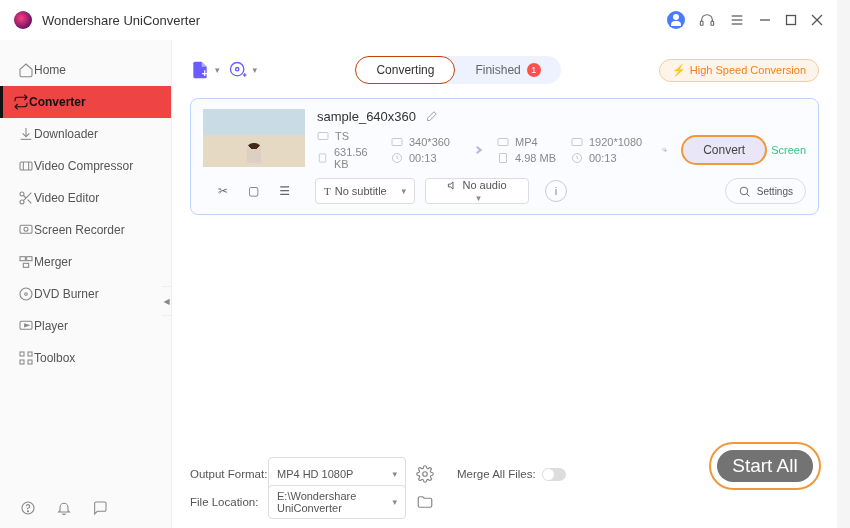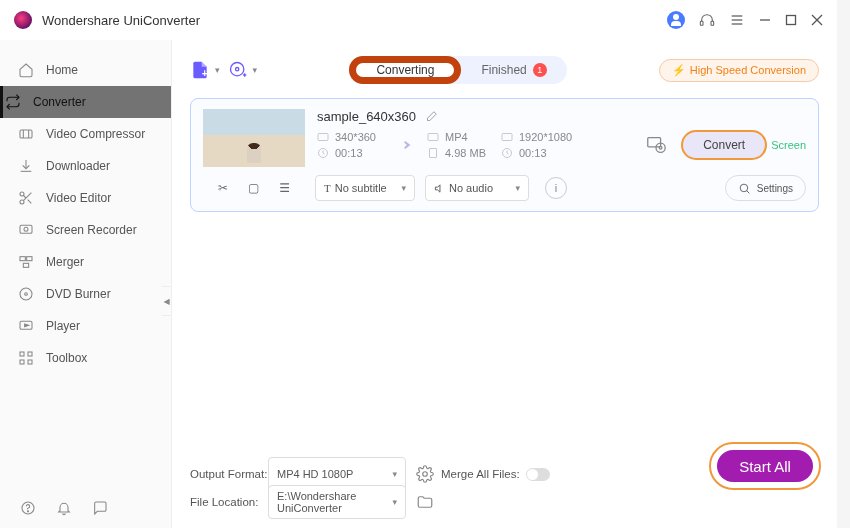--- a/index.html
+++ b/index.html
@@ -10,35 +10,35 @@
 .app-title { font-size: 13px; color: #333; }
 .tb-spacer { flex: 1; }
 .tb-icons { display: flex; align-items: center; gap: 14px; }
 .avatar-icon { width: 18px; height: 18px; border-radius: 50%; background: #4a7bff; position: relative; }
 .avatar-icon::after { content: ""; position: absolute; bottom: 3px; left: 4px; width: 10px; height: 5px; background: #fff; border-radius: 4px 4px 0 0; }
 .avatar-icon::before { content: ""; position: absolute; top: 3px; left: 6px; width: 6px; height: 6px; background: #fff; border-radius: 50%; }
 .headset-icon, .burger-icon { width: 16px; height: 16px; color: #666; }
 .win-btn { width: 12px; height: 12px; color: #555; }
 .main { flex: 1; display: flex; min-height: 0; }
 .sidebar { width: 172px; background: #fafafa; border-right: 1px solid #eee; padding-top: 14px; position: relative; }
-.side-item { display: flex; align-items: center; gap: 12px; height: 32px; padding: 0 18px; color: #555; cursor: pointer; }
-.side-item.active { background: #737373; border-left: 3px solid #111; padding-left: 2px; color: #111; font-weight: 400; }
+.side-item { display: flex; align-items: center; height: 32px; padding: 0 18px; color: #555; cursor: pointer; }
+.side-item.active { background: #ef4444; border-left: 3px solid #111; padding-left: 10px; color: #111; font-weight: 700; }
 .side-ico { width: 16px; height: 16px; display: flex; align-items: center; justify-content: center; color: #888; }
 .side-item.active .side-ico { color: #111; }
 .collapse { position: absolute; right: -1px; top: 246px; width: 10px; height: 30px; background: #fafafa; border: 1px solid #eee; border-left: none; display: flex; align-items: center; justify-content: center; font-size: 8px; color: #888; cursor: pointer; }
 .side-footer { position: absolute; bottom: 12px; left: 0; display: flex; gap: 20px; padding-left: 20px; }
 .side-ftr-ico { width: 16px; height: 16px; color: #888; }
 .content { flex: 1; display: flex; flex-direction: column; padding: 10px 18px 12px 18px; min-width: 0; }
 .toolbar { height: 40px; display: flex; align-items: center; gap: 8px; }
 .tool-btn { display: flex; align-items: center; gap: 2px; cursor: pointer; color: #6a5cff; }
 .tool-btn svg { width: 20px; height: 20px; }
 .caret { font-size: 9px; color: #888; margin-left: 3px; }
 .tabs { display: flex; background: #eef2ff; border-radius: 16px; height: 28px; margin-left: auto; margin-right: auto; }
 .tab { padding: 0 20px; display: flex; align-items: center; gap: 6px; font-size: 12px; color: #666; border-radius: 16px; cursor: pointer; }
-.tab.active { background: #fff; color: #333; border: 7px solid #c2410c; }
+.tab.active { background: #fff; color: #333; border: 1px solid #c2410c; }
 .badge { width: 14px; height: 14px; border-radius: 50%; background: #ff5050; color: #fff; font-size: 9px; display: inline-flex; align-items: center; justify-content: center; }
 .speed { display: flex; align-items: center; gap: 4px; padding: 4px 12px; border: 1px solid #f6c9a7; background: #fff4ea; border-radius: 14px; font-size: 11px; color: #f28018; }
 .bolt { color: #ff8a00; }
 .card { border: 1px solid #bcd4ff; border-radius: 8px; margin-top: 8px; padding: 10px 12px 10px 12px; position: relative; background: #fbfcff; }
 .card-row1 { display: flex; align-items: flex-start; gap: 12px; }
 .thumb { width: 102px; height: 58px; background: linear-gradient(to bottom, #c9dbe4 45%, #e6d9c4 0); position: relative; overflow: hidden; }
 .thumb::after { content: ""; position: absolute; bottom: 4px; left: 44px; width: 14px; height: 20px; background: radial-gradient(circle at top, #442a1a 30%, transparent 0), #dcd0c2; border-radius: 6px 6px 2px 2px; }
 .fileinfo { flex: 1; display: flex; flex-direction: column; gap: 6px; min-width: 0; justify-content: center; }
 .filename-row { display: flex; align-items: center; gap: 8px; color: #333; font-size: 13px; }
 .meta-row { display: flex; align-items: center; gap: 10px; }
@@ -48,34 +48,34 @@
 .arrow { width: 26px; display: flex; align-items: center; justify-content: center; color: #bdb7e4; }
 .side-col { display: flex; align-items: center; gap: 4px; }
 .gear-target { width: 22px; height: 22px; color: #888; margin-right: 4px; cursor: pointer; }
 .convert-btn { width: 86px; height: 30px; border: 2px solid #f0983a; border-radius: 16px; background: #e9e6f8; color: #444; font-size: 12px; cursor: pointer; display: flex; align-items: center; justify-content: center; }
 .success { color: #37c27e; font-size: 11px; }
 .card-row2 { display: flex; align-items: center; gap: 10px; margin-top: 8px; }
 .mini-btns { display: flex; gap: 20px; width: 102px; justify-content: center; color: #666; }
 .mini-btns span { cursor: pointer; }
 .select { height: 26px; border: 1px solid #ddd; border-radius: 4px; background: #fff; padding: 0 8px; display: flex; align-items: center; justify-content: space-between; font-size: 11px; color: #555; cursor: pointer; }
 .sel1 { width: 100px; }
-.sel2 { width: 104px; }
+.sel2 { width: 104px; flex-direction: column; }
 .info-circ { width: 22px; height: 22px; display: flex; align-items: center; justify-content: center; border: 1px solid #ccc; border-radius: 50%; font-size: 11px; color: #888; cursor: pointer; margin-left: 6px; }
 .settings-btn { margin-left: auto; height: 26px; border: 1px solid #ddd; border-radius: 14px; padding: 0 12px; display: flex; align-items: center; gap: 6px; font-size: 10px; color: #555; cursor: pointer; }
 .content-fill { flex: 1; }
 .footer { border-top: 0; padding-top: 4px; }
 .ft-row { display: flex; align-items: center; height: 28px; font-size: 11.5px; color: #555; }
 .ft-label { width: 78px; }
 .ft-select { width: 138px; height: 24px; border: 1px solid #ddd; border-radius: 4px; padding: 16px 8px; display: flex; align-items: center; justify-content: space-between; font-size: 11px; color: #555; cursor: pointer; margin-right: 10px; background: #fff; }
 .ft-icon { width: 18px; height: 18px; color: #888; cursor: pointer; }
-.merge { display: flex; align-items: flex-start; gap: 6px; margin-left: 7px; }
+.merge { display: flex; align-items: flex-start; gap: 6px; margin-left: 23px; }
 .toggle { width: 24px; height: 13px; background: #ddd; border-radius: 7px; position: relative; cursor: pointer; }
 .toggle::after { content: ""; position: absolute; top: 1px; left: 1px; width: 11px; height: 11px; background: #fff; border-radius: 50%; }
 .start-all-wrap { position: absolute; right: 16px; bottom: 38px; border: 2px solid #f0983a; border-radius: 24px; padding: 6px; }
-.start-all { width: 96px; height: 32px; background: #a21caf; color: #fff; border-radius: 18px; display: flex; align-items: center; justify-content: center; font-size: 15px; cursor: pointer; text-align: center; }
+.start-all { width: 96px; height: 32px; background: #737373; color: #fff; border-radius: 18px; display: flex; align-items: center; justify-content: center; font-size: 19px; cursor: pointer; text-align: center; }
 .content { position: relative; }
 </style>
 </head>
 <body>
 
 <div class="window">
   <div class="titlebar">
     <div class="logo"></div>
     <div class="app-title">Wondershare UniConverter</div>
     <div class="tb-spacer"></div>
@@ -121,36 +121,36 @@
               <path d="M3 11V9a4 4 0 0 1 4-4h14"></path>
               <polyline points="7 23 3 19 7 15"></polyline>
               <path d="M21 13v2a4 4 0 0 1-4 4H3"></path>
             </svg>
           </span>
         <span>Converter</span>
       </div>
       <div class="side-item">
         <span class="side-ico">
             <svg viewBox="0 0 24 24" width="16" height="16" fill="none" stroke="currentColor" stroke-width="1.6">
+              <path d="M12 3v12"></path>
+              <polyline points="7 11 12 16 17 11"></polyline>
+              <path d="M4 20h16"></path>
+            </svg>
+          </span>
+        <span>Downloader</span>
+      </div>
+      <div class="side-item">
+        <span class="side-ico">
+            <svg viewBox="0 0 24 24" width="16" height="16" fill="none" stroke="currentColor" stroke-width="1.6">
               <rect x="3" y="6" width="18" height="12" rx="2"></rect>
               <line x1="8" y1="6" x2="8" y2="18"></line>
               <line x1="16" y1="6" x2="16" y2="18"></line>
             </svg>
           </span>
         <span>Video Compressor</span>
-      </div>
-      <div class="side-item">
-        <span class="side-ico">
-            <svg viewBox="0 0 24 24" width="16" height="16" fill="none" stroke="currentColor" stroke-width="1.6">
-              <path d="M12 3v12"></path>
-              <polyline points="7 11 12 16 17 11"></polyline>
-              <path d="M4 20h16"></path>
-            </svg>
-          </span>
-        <span>Downloader</span>
       </div>
       <div class="side-item">
         <span class="side-ico">
             <svg viewBox="0 0 24 24" width="16" height="16" fill="none" stroke="currentColor" stroke-width="1.6">
               <circle cx="6" cy="6" r="3"></circle>
               <circle cx="6" cy="18" r="3"></circle>
               <line x1="20" y1="4" x2="8.12" y2="15.88"></line>
               <line x1="14.47" y1="14.48" x2="20" y2="20"></line>
               <line x1="8.12" y1="8.12" x2="12" y2="12"></line>
             </svg>
@@ -265,20 +265,34 @@
               <svg width="14" height="14" viewBox="0 0 24 24" fill="none" stroke="#999" stroke-width="1.6">
                   <path d="M17 3l4 4-11 11H6v-4z"></path>
                 </svg>
             </div>
             <div class="meta-row">
               <div class="meta-col">
                 <div class="meta">
                     <svg viewBox="0 0 24 24" fill="none" stroke="currentColor" stroke-width="1.6">
                       <rect x="2" y="5" width="20" height="14" rx="2"></rect>
                     </svg>
+                    <span>TS</span>
+                  </div>
+                <div class="meta">
+                    <svg viewBox="0 0 24 24" fill="none" stroke="currentColor" stroke-width="1.6">
+                      <rect x="5" y="3" width="14" height="18" rx="1"></rect>
+                    </svg>
+                    <span>631.56 KB</span>
+                  </div>
+              </div>
+              <div class="meta-col">
+                <div class="meta">
+                    <svg viewBox="0 0 24 24" fill="none" stroke="currentColor" stroke-width="1.6">
+                      <rect x="2" y="5" width="20" height="14" rx="2"></rect>
+                    </svg>
                     <span>340*360</span>
                   </div>
                 <div class="meta">
                     <svg viewBox="0 0 24 24" fill="none" stroke="currentColor" stroke-width="1.6">
                       <circle cx="12" cy="12" r="9"></circle>
                       <polyline points="12 7 12 12 15 14"></polyline>
                     </svg>
                     <span>00:13</span>
                   </div>
               </div>

